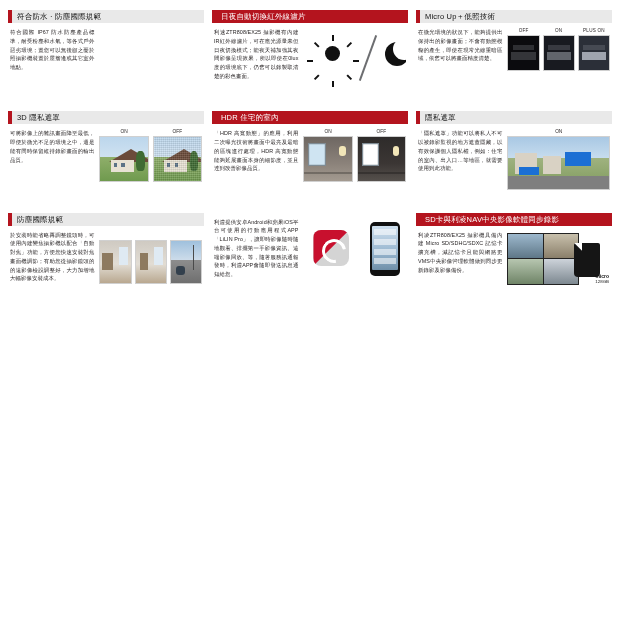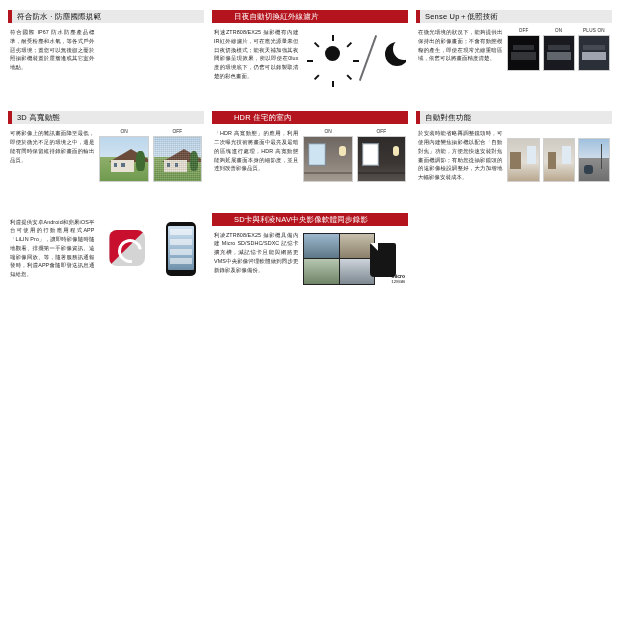--- a/index.html
+++ b/index.html
@@ -42,21 +42,20 @@
     align-items: center;
   }
   .hdr .bar {
     width: 4px;
     height: 13px;
     background: #b4141e;
     flex: 0 0 4px;
   }
   .hdr.red {
     background: #b4141e;
-    padding-left: 13px;
   }
   .hdr.red .bar {
     background: #b4141e;
   }
   .hdr .title {
     font-size: 7.5px;
     line-height: 13px;
     color: #111;
     padding-left: 5px;
     letter-spacing: 0.2px;
@@ -662,21 +661,21 @@
             <div class="slash"></div>
             <div class="moon"></div>
           </div>
         </div>
       </div>
     </div>
 
     <div class="cell">
       <div class="hdr">
         <span class="bar"></span>
-        <span class="title">Sense Up＋低照技術</span>
+        <span class="title">Micro Up＋低照技術</span>
       </div>
       <div class="body">
         <div class="desc">在微光環境的狀況下，能夠提供出保持出的影像畫面；不會有動態模糊的產生，即使在現常光線重暗區域，依舊可以將畫面精度清楚。</div>
         <div class="art">
           <div class="panels">
             <div class="panel">
               <div class="plabel">OFF</div>
               <div class="pimg dark0">
                 <span class="dotrow"></span>
                   <span class="strip"></span>
@@ -697,21 +696,21 @@
               </div>
             </div>
           </div>
         </div>
       </div>
     </div>
 
     <div class="cell">
       <div class="hdr">
         <span class="bar"></span>
-        <span class="title">3D 高寬動態</span>
+        <span class="title">3D 隱私遮罩</span>
       </div>
       <div class="body">
         <div class="desc">可將影像上的雜訊畫面降至最低，即便於微光不足的環境之中，還是能有同時保留維持錄影畫面的輸出品質。</div>
         <div class="art">
           <div class="imgpair">
             <div class="imgbox">
               <div class="ilabel">ON</div>
               <div class="photo house">
                 <span class="roof"></span>
                   <span class="wall"></span>
@@ -758,25 +757,44 @@
                 <span class="window blown"></span>
                   <span class="lamp"></span>
                   <span class="sill"></span>
               </div>
             </div>
           </div>
         </div>
       </div>
     </div>
 
-
     <div class="cell">
       <div class="hdr">
         <span class="bar"></span>
-        <span class="title">自動對焦功能</span>
+        <span class="title">隱私遮罩</span>
+      </div>
+      <div class="body">
+        <div class="desc">「隱私遮罩」功能可以將私人不可以被錄影監視的地方遮蓋隱藏，以有效保護個人隱私權，例如：住宅的室內、出入口…等地區，就需要使用到此功能。</div>
+        <div class="art">
+          <div class="on-top-label">ON</div>
+          <div class="mask-photo">
+            <span class="bld" style="left:6%;top:30%;width:22%;height:40%;"></span>
+            <span class="bld" style="left:34%;top:36%;width:18%;height:34%;"></span>
+            <span class="mask-box" style="left:56%;top:28%;width:26%;height:28%;"></span>
+            <span class="mask-box" style="left:10%;top:58%;width:20%;height:14%;"></span>
+            <span class="road"></span>
+          </div>
+        </div>
+      </div>
+    </div>
+
+    <div class="cell">
+      <div class="hdr">
+        <span class="bar"></span>
+        <span class="title">防塵國際規範</span>
       </div>
       <div class="body">
         <div class="desc">於安裝時能省略再調整鏡頭時，可使用內建變焦攝影機以配合「自動對焦」功能，方便您快速安裝對焦畫面機調節；有助您從攝影鏡頭的的遠影像檢設調整好，大力加增地大幅影像安裝成本。</div>
         <div class="art">
           <div class="trio">
             <div class="t interior">
               <span class="shelf"></span>
                 <span class="w2"></span>
             </div>
             <div class="t interior">

